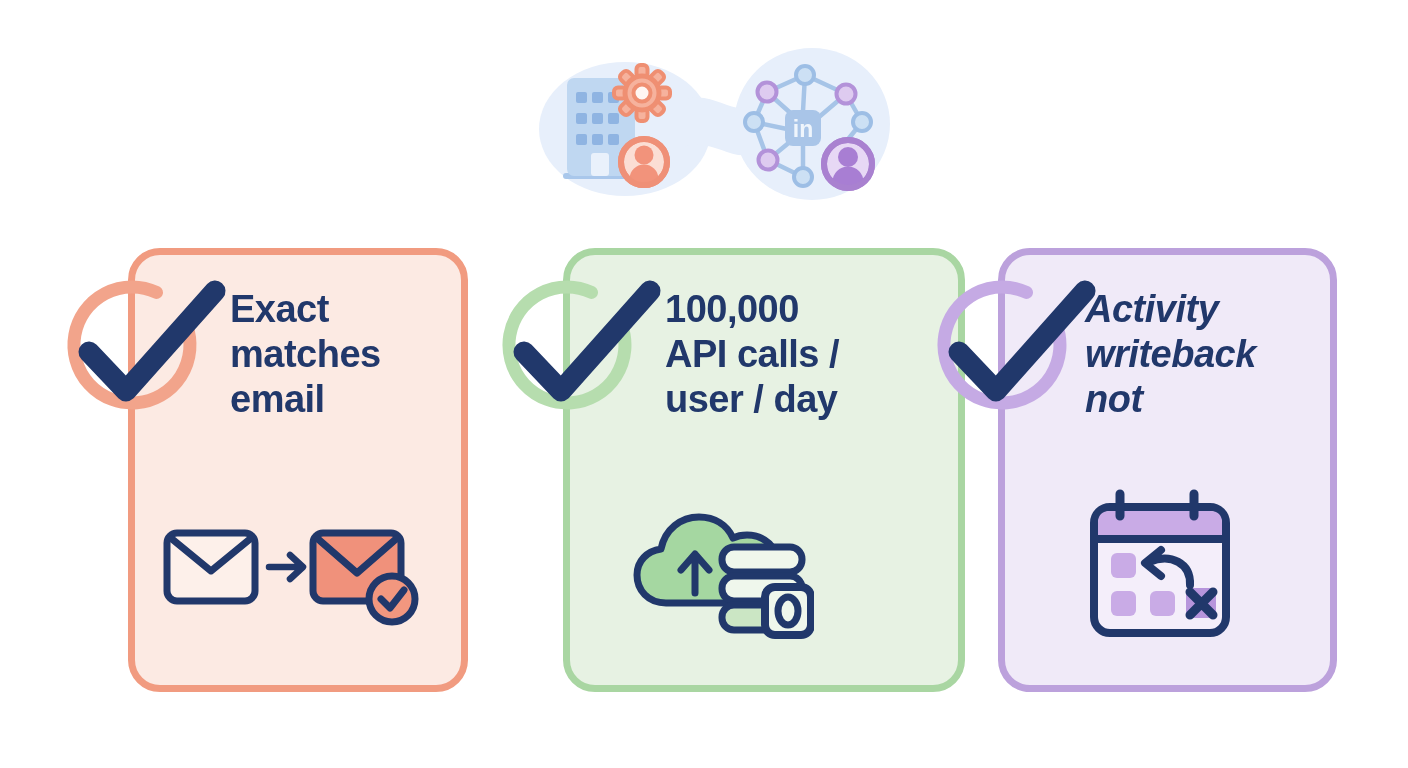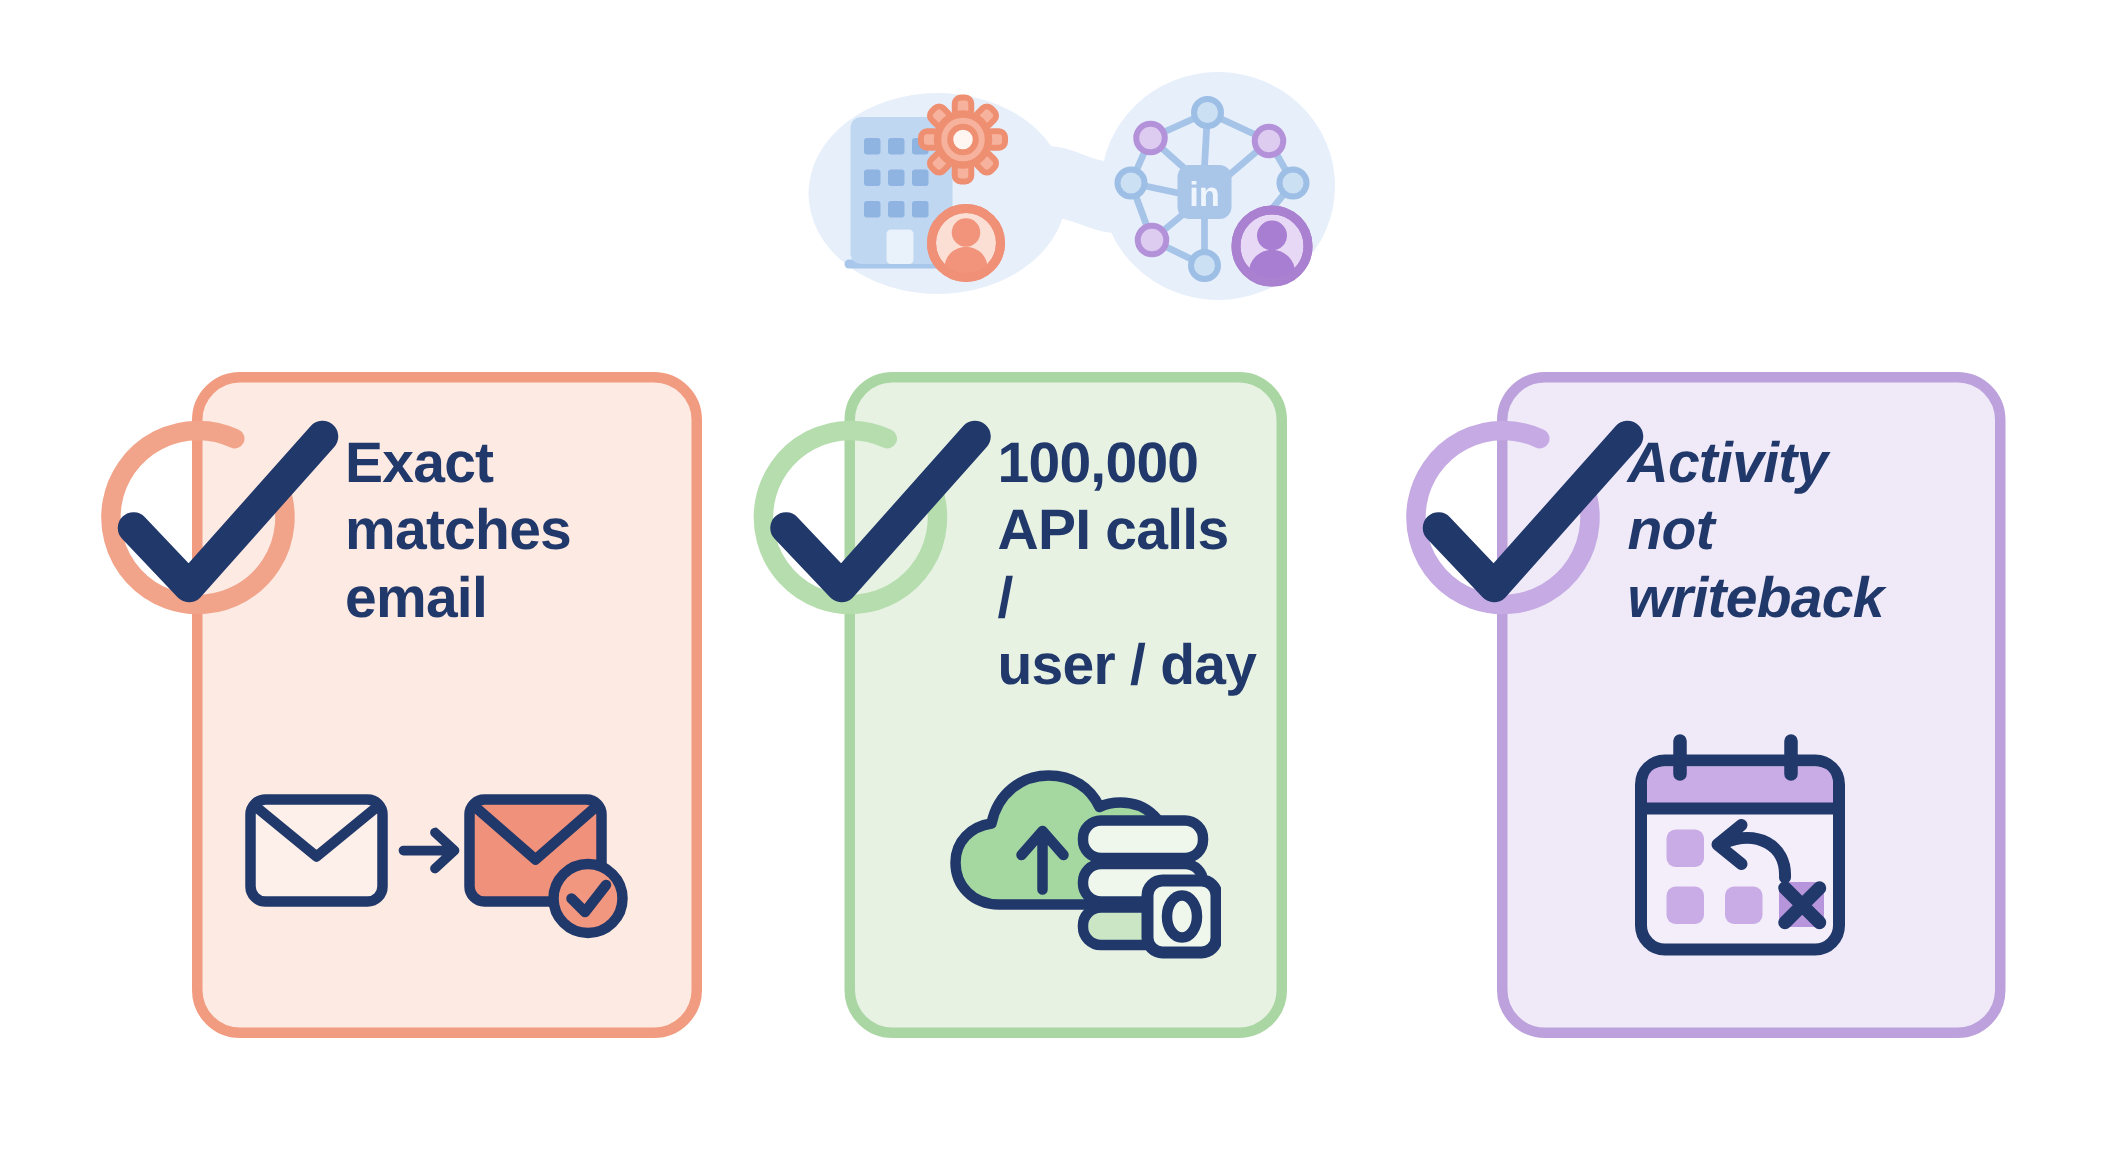--- a/index.html
+++ b/index.html
@@ -7,21 +7,21 @@
        font-family:"Liberation Sans", sans-serif;}
   .stage{position:absolute;inset:0;}
 
   
   .hero{position:absolute;left:515px;top:45px;width:380px;height:160px;}
 
   
   .card{position:absolute;top:248px;height:444px;border-radius:32px;
         border:7px solid transparent;box-sizing:border-box;}
   .card--peach {left:128px;width:340px;background:#FCEAE3;border-color:#F19B80;}
-  .card--green {left:563px;width:295px;background:#E7F2E3;border-color:#A9D6A2;}
+  .card--green {left:563px;width:402px;background:#E7F2E3;border-color:#A9D6A2;}
   .card--purple{left:998px;width:339px;background:#F0EAF8;border-color:#BCA1DC;}
 
   .check-badge{position:absolute;left:-88px;top:0px;width:190px;height:170px;}
   .ring{fill:none;stroke-width:13;stroke-linecap:round;}
   .card--peach  .ring{stroke:#F2A48B;}
   .card--green  .ring{stroke:#B6DDAE;}
   .card--purple .ring{stroke:#C5AAE4;}
   .tick{fill:none;stroke:#21386B;stroke-width:21;stroke-linecap:round;stroke-linejoin:round;}
 
   .card-title{position:absolute;left:95px;top:32px;right:12px;
@@ -201,22 +201,22 @@
     </div>
   </div>
 
   <div class="card card--purple">
     <svg class="check-badge" viewBox="0 0 190 170">
       <path class="ring" d="M 139.5 70.2 A 58 58 0 1 1 109.5 37.4"></path>
       <path class="tick" d="M 42 97 L 79 136 L 168 36"></path>
     </svg>
     <div class="card-title">
       <span>Activity</span>
+      <span>writeback</span>
       <span>not</span>
-      <span>writeback</span>
     </div>
     <div class="icon-row">
       <svg viewBox="0 0 142 152" width="142" height="152">
         <g>
           <rect x="5" y="18" width="132" height="126" rx="16" fill="#F4EEFA" stroke="#21386B" stroke-width="8"></rect>
           <path d="M 9 48 V 34 Q 9 22 21 22 L 121 22 Q 133 22 133 34 V 48 Z" fill="#C9ABE6"></path>
           <line x1="5" y1="50" x2="137" y2="50" stroke="#21386B" stroke-width="8"></line>
           <path d="M 31 5 V 27 M 105 5 V 27" stroke="#21386B" stroke-width="9" stroke-linecap="round"></path>
           <g fill="#C9ABE6">
             <rect x="22" y="64" width="25" height="25" rx="6"></rect>

